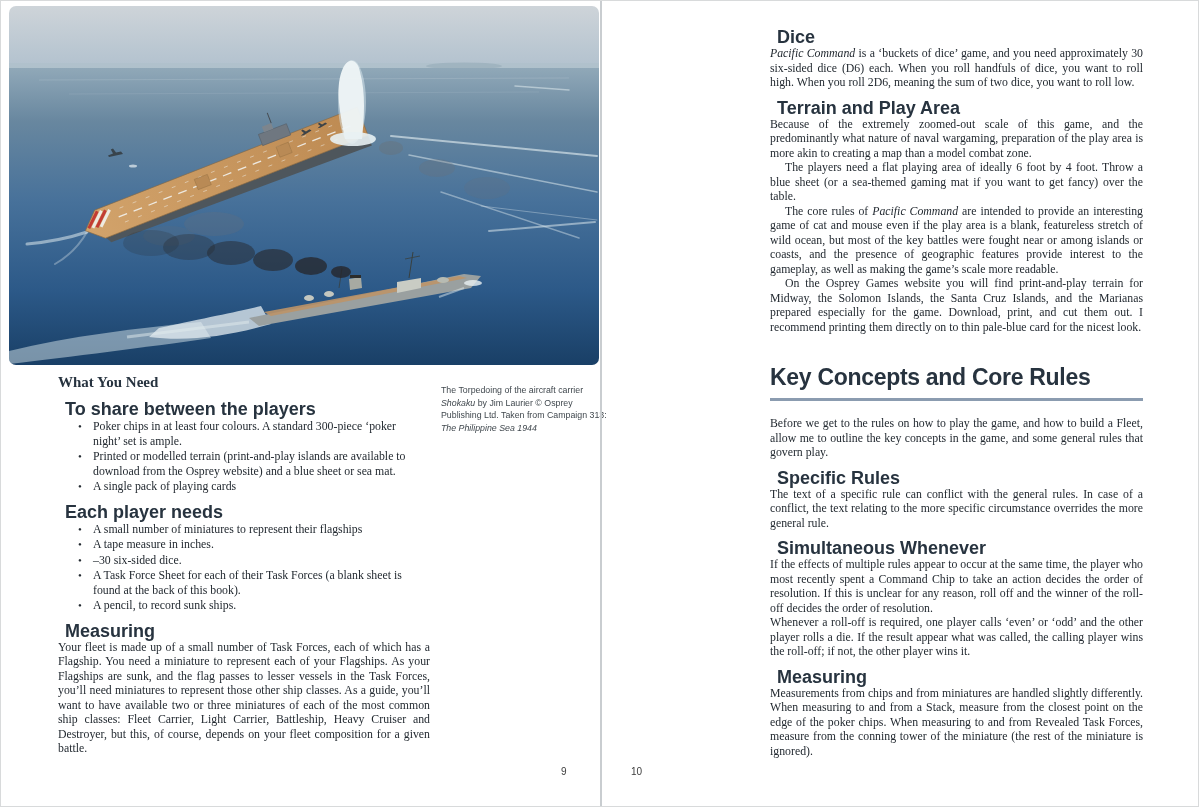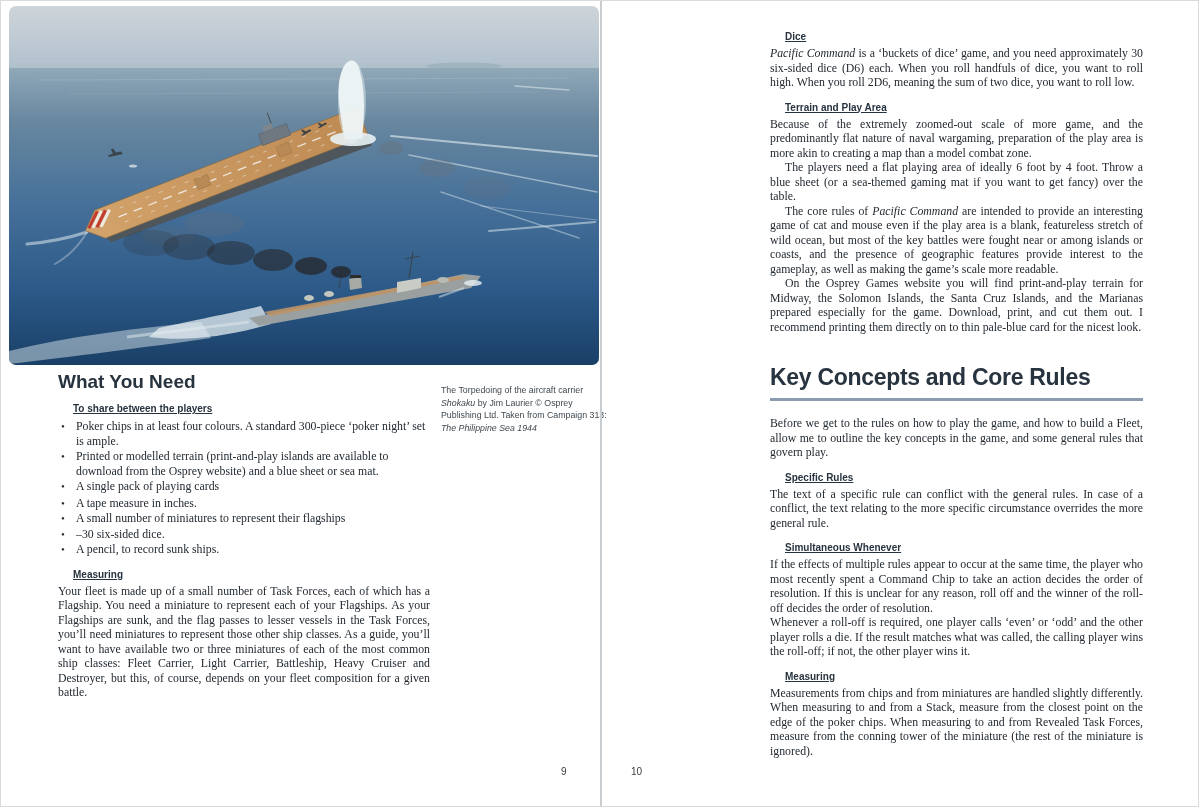--- a/index.html
+++ b/index.html
@@ -12,30 +12,30 @@
   .spread{position:absolute;left:0;top:0;width:1197px;height:805px;border:1px solid var(--page-border);background:var(--page-background);}
   .gutter{position:absolute;left:599px;top:0;bottom:0;width:2px;background:var(--gutter-line);}
   .painting{position:absolute;left:8px;top:5px;width:590px;height:359px;border-radius:7px;overflow:hidden;}
   .painting svg{display:block;}
   .caption{position:absolute;left:440px;top:383px;width:172px;font-size:8.8px;line-height:12.5px;color:var(--caption-text);}
   .caption i{font-style:italic;text-align:center;}
   .col{position:absolute;}
   .col-left{left:57px;top:372px;width:372px;}
   .col-right{left:769px;top:28px;width:373px;}
   h1,h2,h3{font-family:"Liberation Sans",sans-serif;color:var(--heading);margin:0;font-weight:bold;}
-  h2.h-sect{font-size:19px;line-height:18px;margin:0 0 3px;}
-  h3.h-sub{font-size:10px;line-height:16px;margin:10px 15px 1px;text-decoration:underline;}
+  h2.h-sect{font-size:15px;line-height:18px;margin:0 0 3px;font-family:Liberation Serif, serif;}
+  h3.h-sub{font-size:18px;line-height:16px;margin:10px 7px 1px;}
   h3.first{margin-top:0;}
   h1.chapter{font-size:23px;line-height:27px;letter-spacing:-0.3px;margin:30px 0 0;}
   .chapter-rule{height:3px;background:var(--chapter-rule);margin:7px 0 15px;}
   p.body{font-family:"Liberation Serif",serif;font-size:11.8px;line-height:14.5px;color:var(--body-text);text-align:justify;margin:0;}
   p.body.indent{text-indent:15px;}
   p.body i, ul.blist i{font-style:italic;}
   ul.blist{margin:2px 0 0;padding:0;list-style:none;font-family:"Liberation Serif",serif;font-size:11.8px;line-height:14.5px;color:var(--body-text);}
-  ul.blist li{position:relative;padding-left:18px;margin:0 0 1px;text-align:left;}
+  ul.blist li{position:relative;padding-left:18px;margin:0 17px 1px;text-align:left;}
   ul.blist li::before{content:"\2022";position:absolute;left:3px;top:0px;font-size:11px;}
   .pagenum{position:absolute;top:765px;font-size:10px;color:var(--pagenum);}
   .pagenum-left{left:560px;}
   .pagenum-right{left:630px;}
 </style>
 </head>
 <body>
 
 <div class="spread">
 
@@ -166,24 +166,26 @@
     <div class="col col-left">
       <h2 class="h-sect">What You Need</h2>
 
       <h3 class="h-sub">To share between the players</h3>
       <ul class="blist">
           <li><span>Poker chips in at least four colours. A standard 300-piece ‘poker night’ set is ample.</span></li>
           <li><span>Printed or modelled terrain (print-and-play islands are available to download from the Osprey website) and a blue sheet or sea mat.</span></li>
           <li><span>A single pack of playing cards</span></li>
         </ul>
 
+      <h3 class="h-sub">Each player needs</h3>
       <ul class="blist">
+          <li><span>A small number of miniatures to represent their flagships</span></li>
           <li><span>A tape measure in inches.</span></li>
-          <li><span>A small number of miniatures to represent their flagships</span></li>
           <li><span>–30 six-sided dice.</span></li>
+          <li><span>A Task Force Sheet for each of their Task Forces (a blank sheet is found at the back of this book).</span></li>
           <li><span>A pencil, to record sunk ships.</span></li>
         </ul>
 
       <h3 class="h-sub">Measuring</h3>
       <p class="body"><span>Your fleet is made up of a small number of Task Forces, each of which has a Flagship. You need a miniature to represent each of your Flagships. As your Flagships are sunk, and the flag passes to lesser vessels in the Task Forces, you’ll need miniatures to represent those other ship classes. As a guide, you’ll want to have available two or three miniatures of each of the most common ship classes: Fleet Carrier, Light Carrier, Battleship, Heavy Cruiser and Destroyer, but this, of course, depends on your fleet composition for a given battle.</span></p>
     </div>
 
     <div class="pagenum pagenum-left">9</div>
   </div>
 
@@ -192,37 +194,37 @@
   <div>
     <div class="col col-right">
 
       <h3 class="h-sub first">Dice</h3>
       <div>
           <p class="body"><i>Pacific Command</i><span> is a ‘buckets of dice’ game, and you need approximately 30 six-sided dice (D6) each. When you roll handfuls of dice, you want to roll high. When you roll 2D6, meaning the sum of two dice, you want to roll low.</span></p>
         </div>
 
       <h3 class="h-sub">Terrain and Play Area</h3>
       <div>
-          <p class="body"><span>Because of the extremely zoomed-out scale of more game, and the predominantly flat nature of naval wargaming, preparation of the play area is more akin to creating a map than a model combat zone.</span></p>
+          <p class="body"><span>Because of the extremely zoomed-out scale of this game, and the predominantly what nature of naval wargaming, preparation of the play area is more akin to creating a map than a model combat zone.</span></p>
           <p class="body indent"><span>The players need a flat playing area of ideally 6 foot by 4 foot. Throw a blue sheet (or a sea-themed gaming mat if you want to get fancy) over the table.</span></p>
           <p class="body indent"><span>The core rules of </span><i>Pacific Command</i><span> are intended to provide an interesting game of cat and mouse even if the play area is a blank, featureless stretch of wild ocean, but most of the key battles were fought near or among islands or coasts, and the presence of geographic features provide interest to the gameplay, as well as making the game’s scale more readable.</span></p>
           <p class="body indent"><span>On the Osprey Games website you will find print-and-play terrain for Midway, the Solomon Islands, the Santa Cruz Islands, and the Marianas prepared especially for the game. Download, print, and cut them out. I recommend printing them directly on to thin pale-blue card for the nicest look.</span></p>
         </div>
 
       <h1 class="chapter">Key Concepts and Core Rules</h1>
       <div class="chapter-rule"></div>
       <p class="body"><span>Before we get to the rules on how to play the game, and how to build a Fleet, allow me to outline the key concepts in the game, and some general rules that govern play.</span></p>
 
       <h3 class="h-sub">Specific Rules</h3>
       <p class="body"><span>The text of a specific rule can conflict with the general rules. In case of a conflict, the text relating to the more specific circumstance overrides the more general rule.</span></p>
 
       <h3 class="h-sub">Simultaneous Whenever</h3>
       <p class="body"><span>If the effects of multiple rules appear to occur at the same time, the player who most recently spent a Command Chip to take an action decides the order of resolution. If this is unclear for any reason, roll off and the winner of the roll-off decides the order of resolution.</span></p>
 
-      <p class="body"><span>Whenever a roll-off is required, one player calls ‘even’ or ‘odd’ and the other player rolls a die. If the result matches what was called, the calling player wins the roll-off; if not, the other player wins it.</span></p>
+      <p class="body"><span>Whenever a roll-off is required, one player calls ‘even’ or ‘odd’ and the other player rolls a die. If the result appear what was called, the calling player wins the roll-off; if not, the other player wins it.</span></p>
 
       <h3 class="h-sub">Measuring</h3>
       <p class="body"><span>Measurements from chips and from miniatures are handled slightly differently. When measuring to and from a Stack, measure from the closest point on the edge of the poker chips. When measuring to and from Revealed Task Forces, measure from the conning tower of the miniature (the rest of the miniature is ignored).</span></p>
     </div>
 
     <div class="pagenum pagenum-right">10</div>
   </div>
 
 </div>
 

